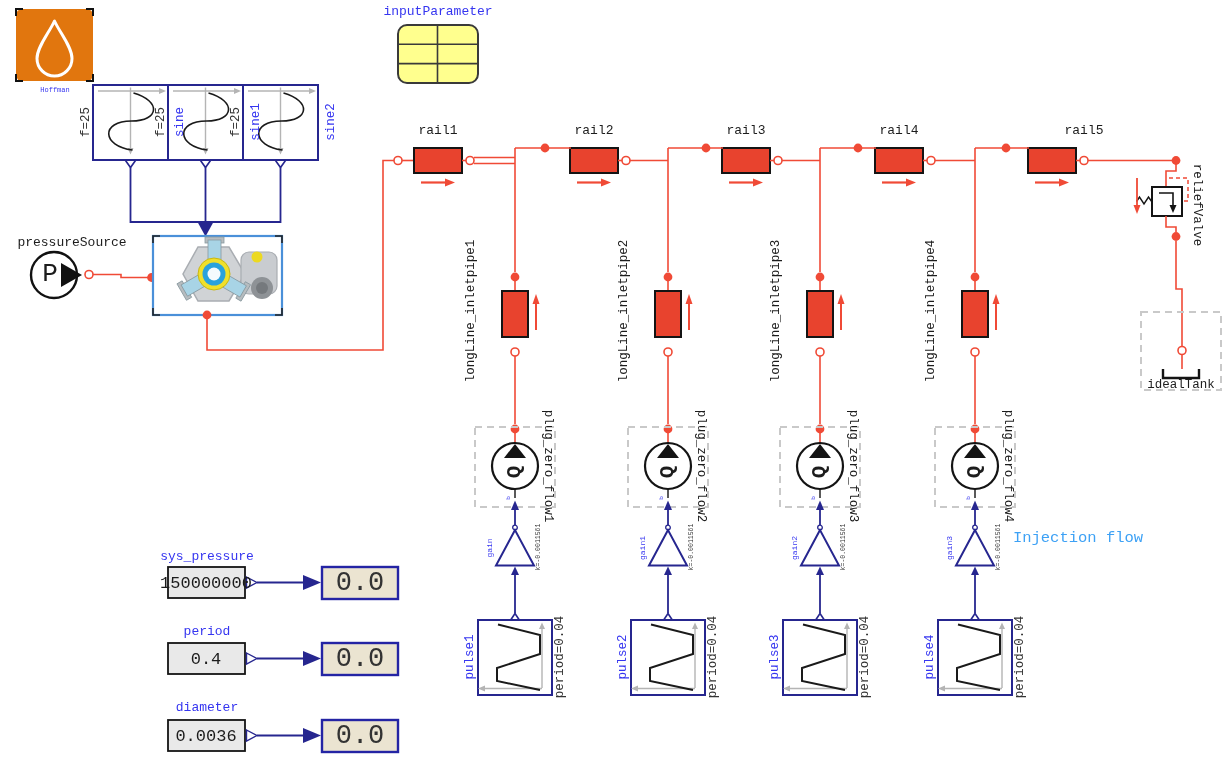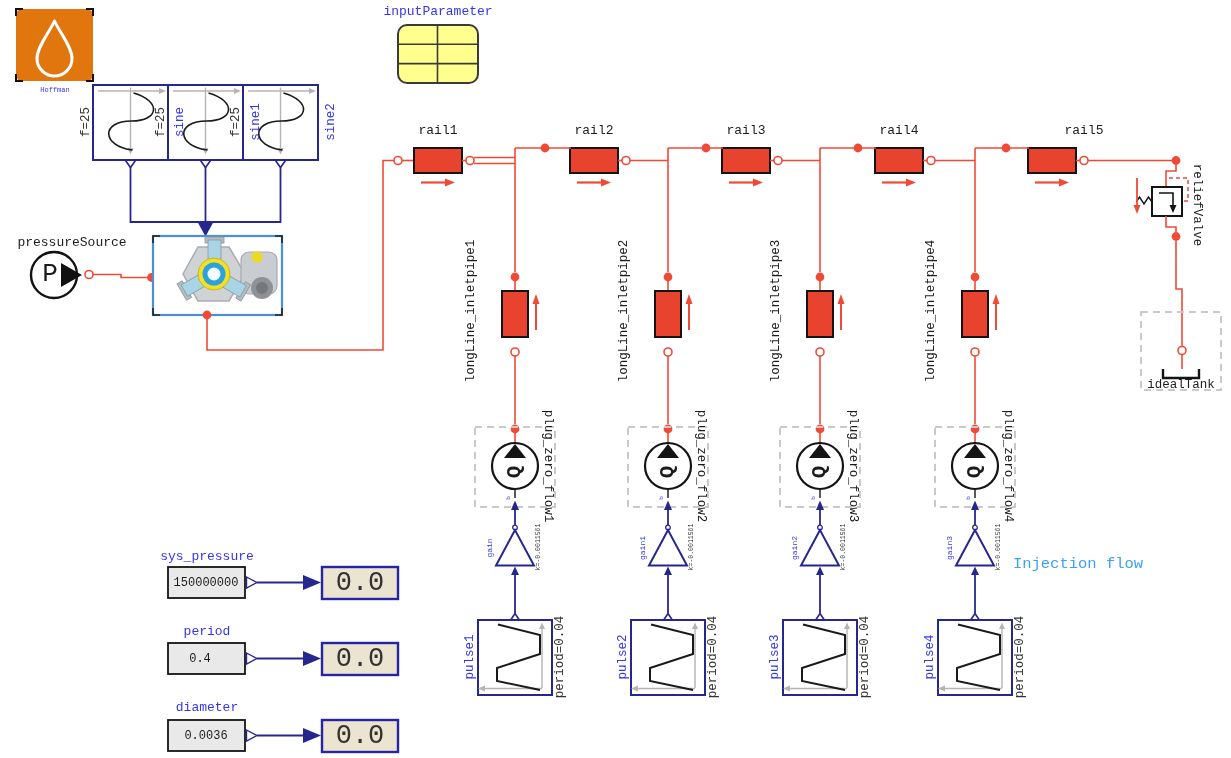--- a/index.html
+++ b/index.html
@@ -9,21 +9,21 @@
   .lbl{position:absolute;white-space:nowrap;line-height:1;
        transform:translate(-50%,-50%);}
   .rn90{transform:translate(-50%,-50%) rotate(-90deg)}
   .r90{transform:translate(-50%,-50%) rotate(90deg)}
   .c-blue{color:#3535f0}
   .c-blk{color:#1c1c1c}
   .c-gray{color:#333333}
   .c-sky{color:#3da1f5}
   .f13{font-size:13px}
   .f12{font-size:12.5px}
-  .f11{font-size:12px}
+  .f11{font-size:17px}
   .f8{font-size:8px}
   .f7{font-size:7px}
   .f65{font-size:6.5px}
   .f6{font-size:6px}
   .f15{font-size:15.5px}
   .f21{font-size:27px}
   .f26{font-size:26px;font-weight:500}
   .qsym{font-size:21px;font-weight:600}
 </style>
 </head>
@@ -387,27 +387,27 @@
 
 <div class="lbl rn90 c-blk f12" style="left:931px;top:311px">longLine_inletpipe4</div>
 <div class="lbl r90 c-blk f12" style="left:1008px;top:466px">plug_zero_flow4</div>
 <div class="lbl rn90 qsym c-blk" style="left:974px;top:472px">Q</div>
 <div class="lbl rn90 c-blue f6" style="left:969px;top:498px">b</div>
 <div class="lbl rn90 c-blue f8" style="left:950px;top:548px">gain3</div>
 <div class="lbl rn90 c-gray f65" style="left:999px;top:547px">k=-0.0011561</div>
 <div class="lbl rn90 c-blue f12" style="left:930px;top:657px">pulse4</div>
 <div class="lbl rn90 c-gray f12" style="left:1020px;top:657px">period=0.04</div>
 
-<div class="lbl c-sky f15" style="left:1078px;top:565px">Injection flow</div>
+<div class="lbl c-sky f15" style="left:1078px;top:539px">Injection flow</div>
 
 <div class="lbl c-blue f13" style="left:207px;top:556px">sys_pressure</div>
 <div class="lbl c-blk f11" style="left:206px;top:583px">150000000</div>
 <div class="lbl c-gray f21" style="left:360px;top:583px">0.0</div>
 
 <div class="lbl c-blue f13" style="left:207px;top:631px">period</div>
-<div class="lbl c-blk f11" style="left:200px;top:659px">0.4</div>
+<div class="lbl c-blk f11" style="left:206px;top:659px">0.4</div>
 <div class="lbl c-gray f21" style="left:360px;top:659px">0.0</div>
 
 <div class="lbl c-blue f13" style="left:207px;top:707px">diameter</div>
 <div class="lbl c-blk f11" style="left:206px;top:736px">0.0036</div>
 <div class="lbl c-gray f21" style="left:360px;top:736px">0.0</div>
 
 </div>
 
 </body></html>

